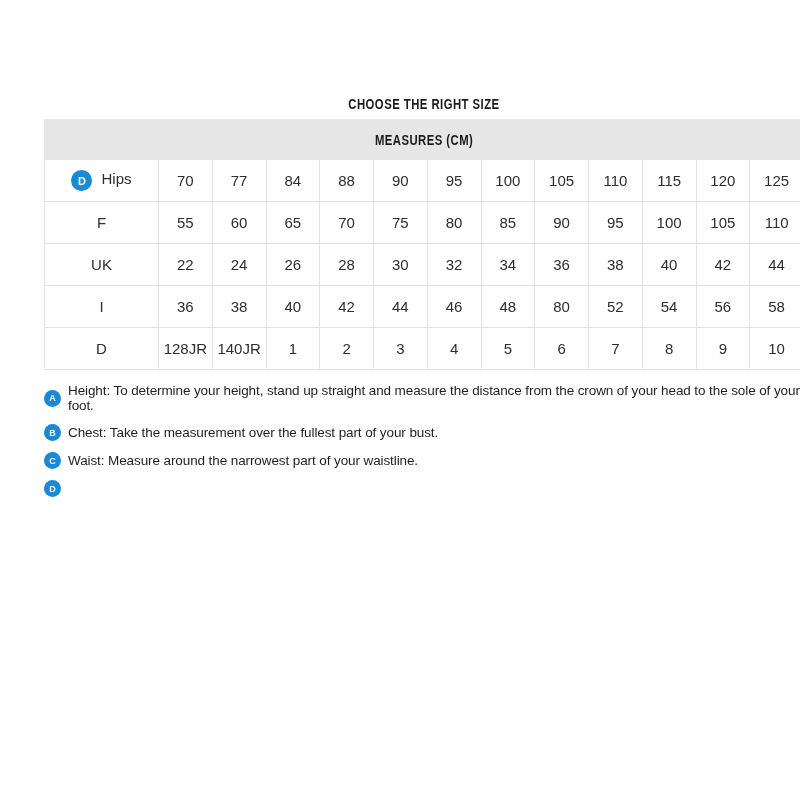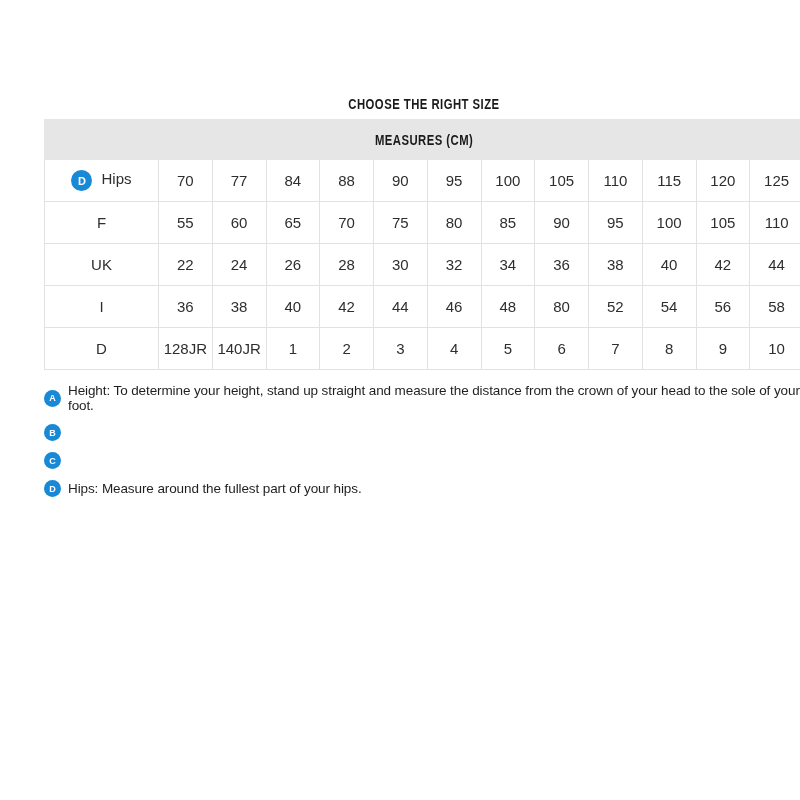--- a/index.html
+++ b/index.html
@@ -210,23 +210,24 @@
       </tbody>
   </table>
 
   <div class="footnotes" id="footnotes">
       <div class="footnote">
         <span class="badge">A</span>
         <span>Height: To determine your height, stand up straight and measure the distance from the crown of your head to the sole of your foot.</span>
       </div>
       <div class="footnote">
         <span class="badge">B</span>
+        <span>Chest: Take the measurement over the fullest part of your bust.</span>
       </div>
       <div class="footnote">
         <span class="badge">C</span>
+        <span>Waist: Measure around the narrowest part of your waistline.</span>
       </div>
       <div class="footnote">
         <span class="badge">D</span>
-        <span>Hips: Measure around the fullest part of your hips.</span>
       </div>
     </div>
 
 </div>
 
 </body></html>

